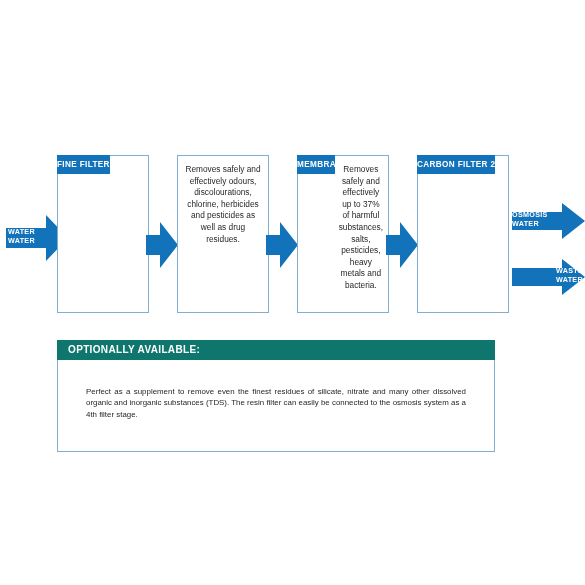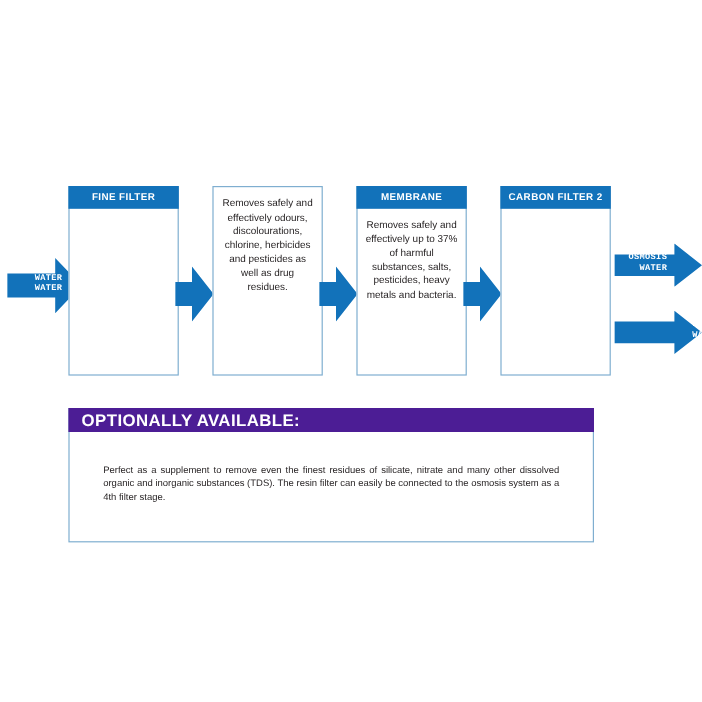--- a/index.html
+++ b/index.html
@@ -25,21 +25,20 @@
   
   .stage-box {
     position: absolute;
     top: 155px;
     width: 92px;
     height: 158px;
     box-sizing: border-box;
     border: 1px solid #7FAED0;
     background: #ffffff;
     display: flex;
-    flex-direction: column;
   }
   .stage-box .stage-header {
     background: #1272ba;
     color: #ffffff;
     font-size: 8.2px;
     font-weight: bold;
     letter-spacing: 0.35px;
     text-align: center;
     line-height: 19px;
     height: 19px;
@@ -95,43 +94,42 @@
     height: 36px;
   }
 
   .arrow-label {
     position: absolute;
     color: #ffffff;
     font-size: 7.2px;
     font-weight: bold;
     line-height: 8.6px;
     letter-spacing: 0.3px;
-    text-align: right;
+    text-align: left;
     pointer-events: none;
     white-space: nowrap;
-    font-family: Liberation Mono, monospace;
   }
   #label-inlet   { left: 8px;   top: 228px; width: 44px; }
   #label-osmosis { left: 512px; top: 211px; width: 44px; }
   #label-waste   { left: 512px; top: 267px; width: 44px; padding-left: 44px; }
 
   
   #optional-panel {
     position: absolute;
     left: 57px;
     top: 340px;
     width: 438px;
     box-sizing: border-box;
     border: 1px solid #7FAED0;
     background: #ffffff;
   }
   #optional-panel .panel-header {
-    background: #4c1d95;
+    background: #0f766e;
     color: #ffffff;
-    font-size: 14px;
+    font-size: 10px;
     font-weight: bold;
     letter-spacing: 0.35px;
     height: 20px;
     line-height: 20px;
     padding-left: 11px;
     margin: -1px -1px 0 -1px;
   }
   #optional-panel .panel-body {
     padding: 9px 11px 14px 11px;
     min-height: 56px;

